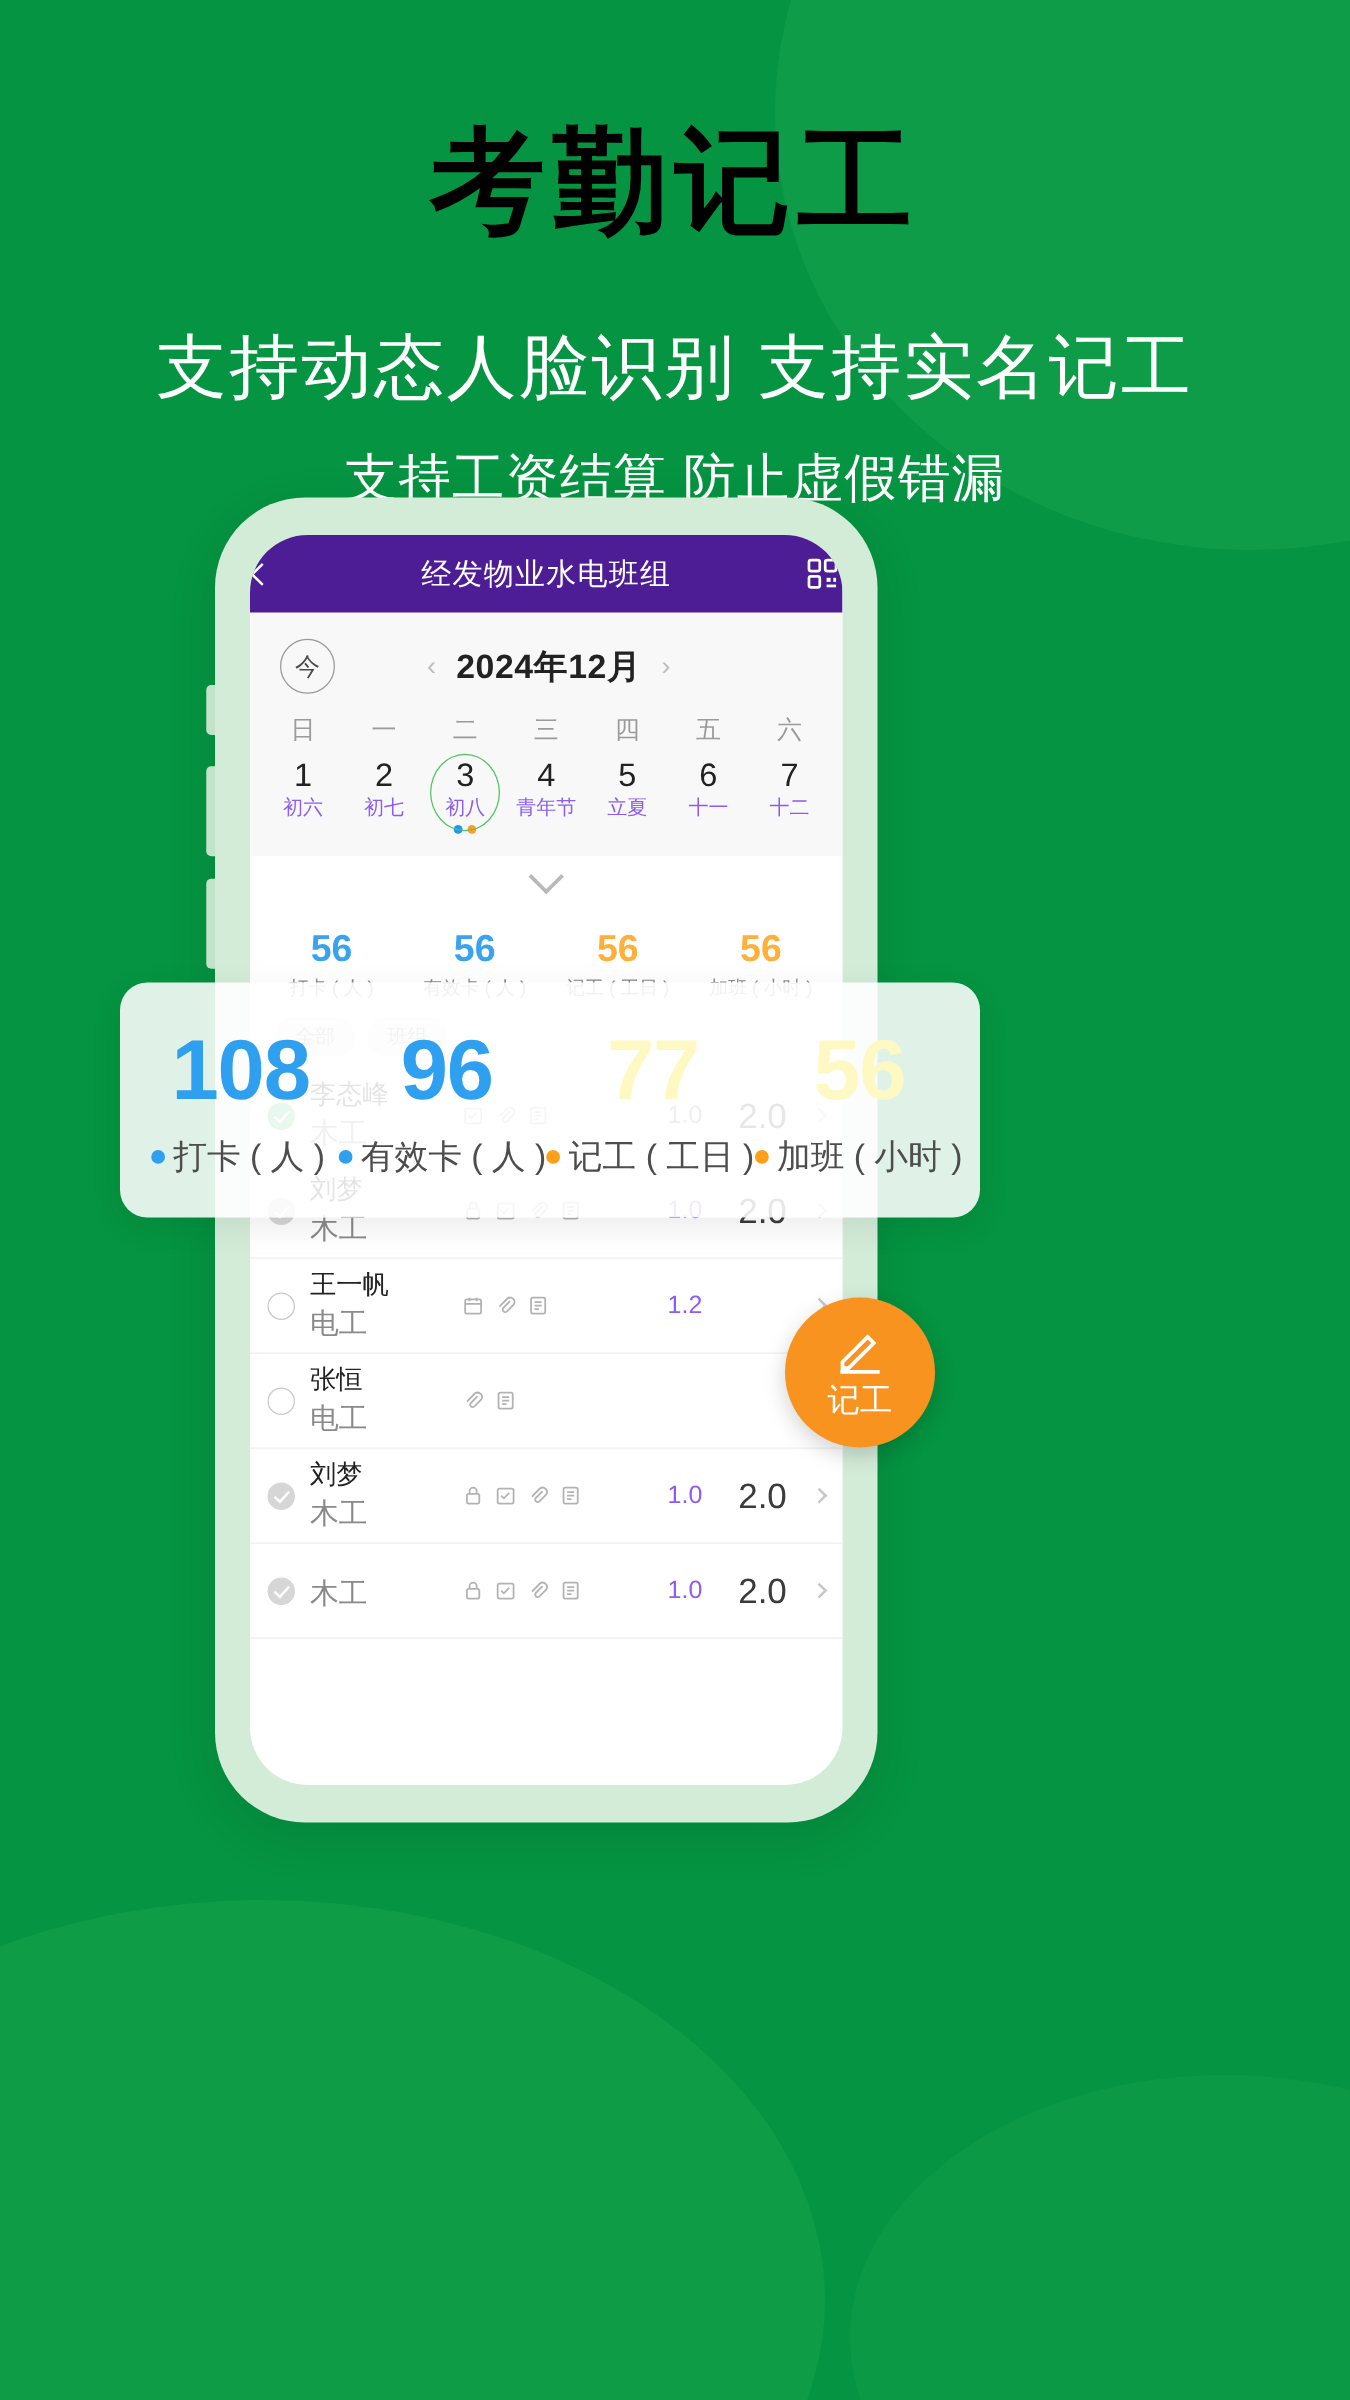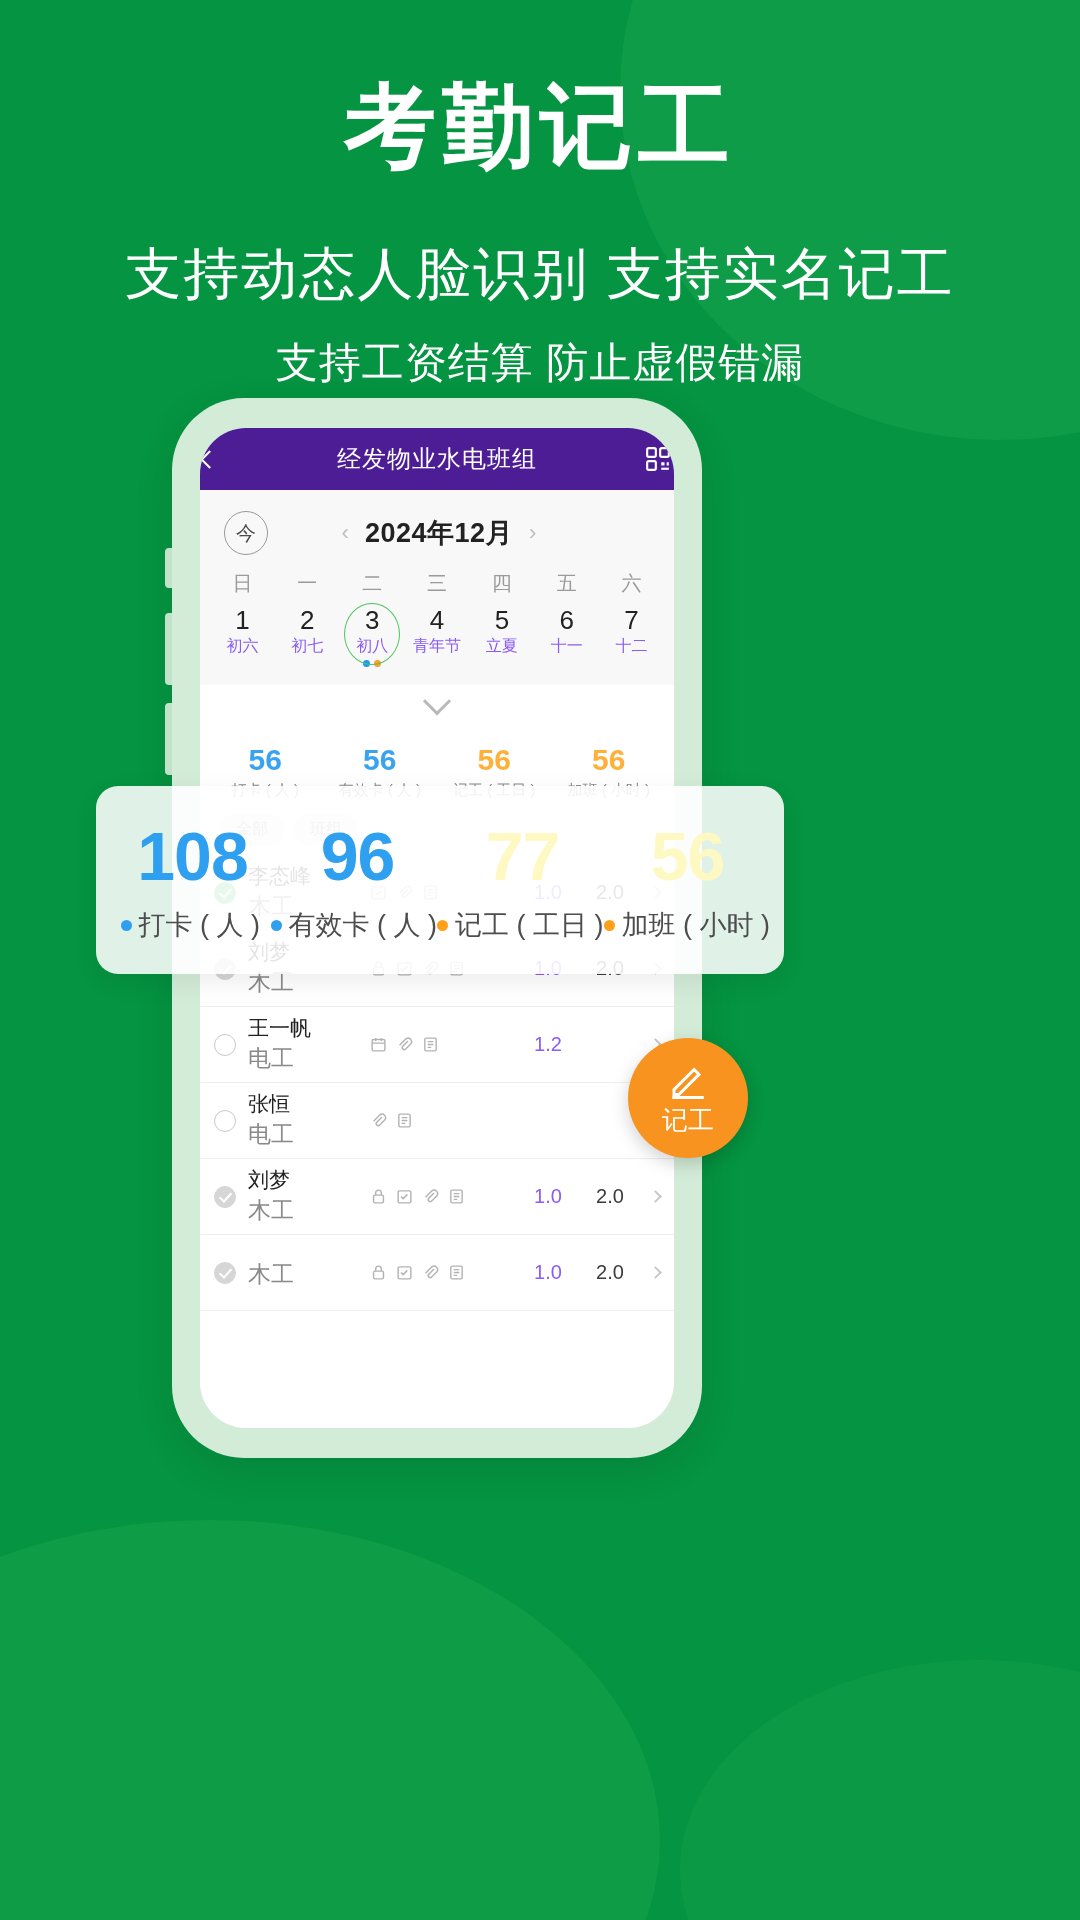--- a/index.html
+++ b/index.html
@@ -22,22 +22,22 @@
   }
   .bg-blob-br {
     position:absolute; bottom:-160px; right:-200px;
     width:600px; height:420px; border-radius:50%;
     background:#17a34e; opacity:.35;
   }
 
   
   .hero { position:absolute; top:0; left:0; width:1080px; text-align:center; z-index:5; }
   .hero-title {
-    margin-top:76px;
-    font-size:92px; font-weight:bold; color:#ffffff;
+    margin-top:96px;
+    font-size:92px; font-weight:bold; color:#000000;
     letter-spacing:6px; line-height:1.1;
   }
   .hero-sub1 {
     margin-top:60px;
     font-size:56px; color:#ffffff; letter-spacing:2px;
   }
   .hero-sub2 {
     margin-top:22px;
     font-size:42px; color:#ffffff; letter-spacing:1px;
   }
@@ -178,21 +178,21 @@
   .check.grey:after {
     content:''; position:absolute; left:7px; top:3.5px; width:5px; height:10px;
     border-right:2.2px solid #fff; border-bottom:2.2px solid #fff; transform:rotate(42deg);
   }
   .w-name-box { width:116px; }
   .w-name { font-size:21px; color:#222222; line-height:1.15; }
   .w-trade { font-size:23px; color:#8a8a8a; margin-top:3px; }
   .w-icons { display:flex; align-items:center; gap:9px; flex:1; justify-content:flex-start; padding-left:6px; }
   .mini { width:17px; height:17px; opacity:.75; }
   .w-v1 { width:62px; text-align:center; font-size:20px; color:#8b5cf6; }
-  .w-v2 { width:62px; text-align:center; font-size:20px; color:#3b3b3b; }
+  .w-v2 { width:62px; text-align:center; font-size:28px; color:#3b3b3b; }
   .w-chev {
     width:9px; height:9px; border-right:2px solid #c8c8c8; border-top:2px solid #c8c8c8;
     transform:rotate(45deg); margin-left:10px;
   }
 
   
   .fab {
     position:absolute; right:-46px; bottom:300px;
     width:120px; height:120px; border-radius:50%;
     background:#f7931e; color:#fff;

